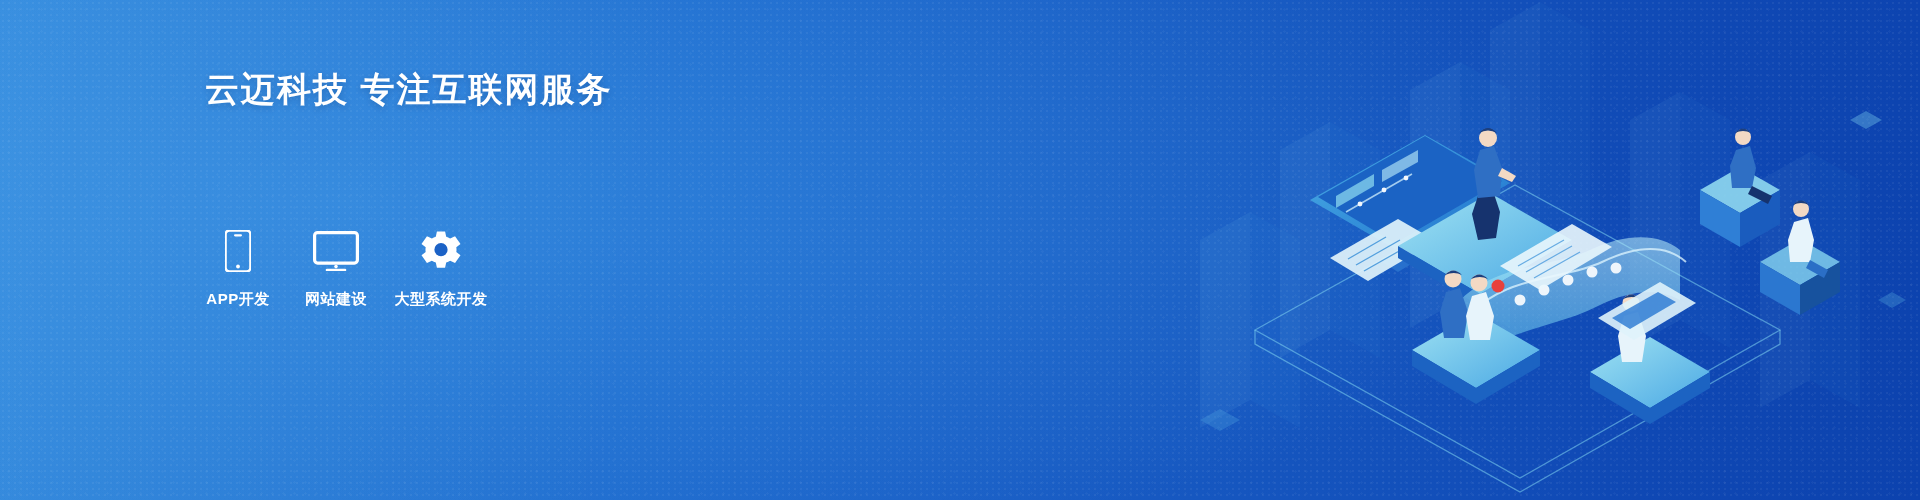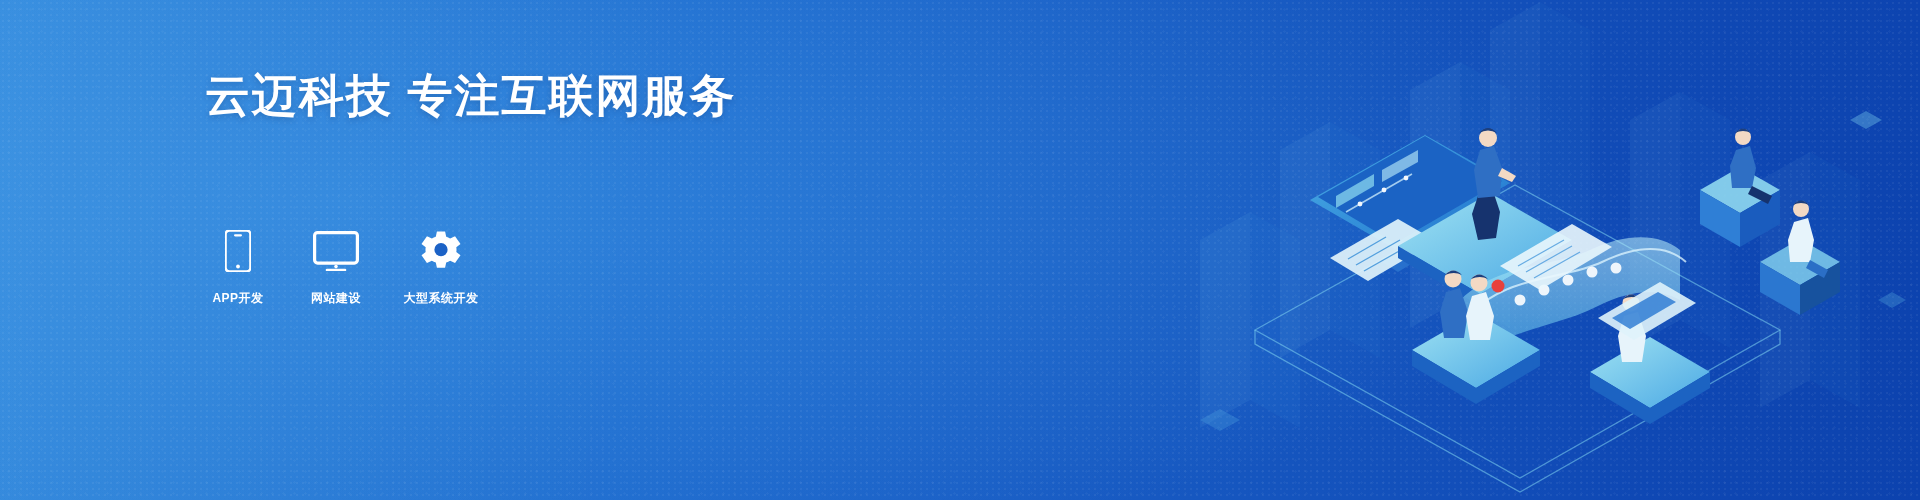--- a/index.html
+++ b/index.html
@@ -29,21 +29,21 @@
     position:absolute; left:-10%; top:-30%; width:70%; height:170%;
     background:linear-gradient(105deg, rgba(255,255,255,0.07), rgba(255,255,255,0) 62%);
     transform:rotate(-6deg);
     pointer-events:none;
   }
 
   
   .content { position:absolute; left:205px; top:70px; width:720px; z-index:6; }
   .headline{
     color:#ffffff;
-    font-size:45px;
+    font-size:34px;
     font-weight:bold;
     letter-spacing:2px;
     line-height:1.15;
     white-space:nowrap;
     text-shadow:0 2px 6px rgba(0,30,80,0.22);
   }
   .sub { margin-top:26px; }
   .sub-line{
     color:#e4eefb;
     font-size:21px;
@@ -62,21 +62,21 @@
     display:flex; flex-direction:column; align-items:center;
     margin-right:18px;
     width:80px;
   }
   .service .glyph{
     height:46px; display:flex; align-items:center; justify-content:center;
     margin-bottom:16px;
   }
   .service .glyph svg{ display:block; fill:#ffffff; }
   .service .label{
-    color:#ffffff; font-size:12px; font-weight:bold;
+    color:#ffffff; font-size:15px; font-weight:bold;
     white-space:nowrap; letter-spacing:0.5px;
   }
   .service:nth-child(1){ width:72px; }
   .service:nth-child(2){ width:88px; }
   .service:nth-child(3){ width:86px; }
   .service:nth-child(4){ width:76px; }
   .service:nth-child(5){ width:96px; margin-right:0; }
 
   
   .illus{ position:absolute; right:0; top:0; width:760px; height:500px; z-index:3; }

